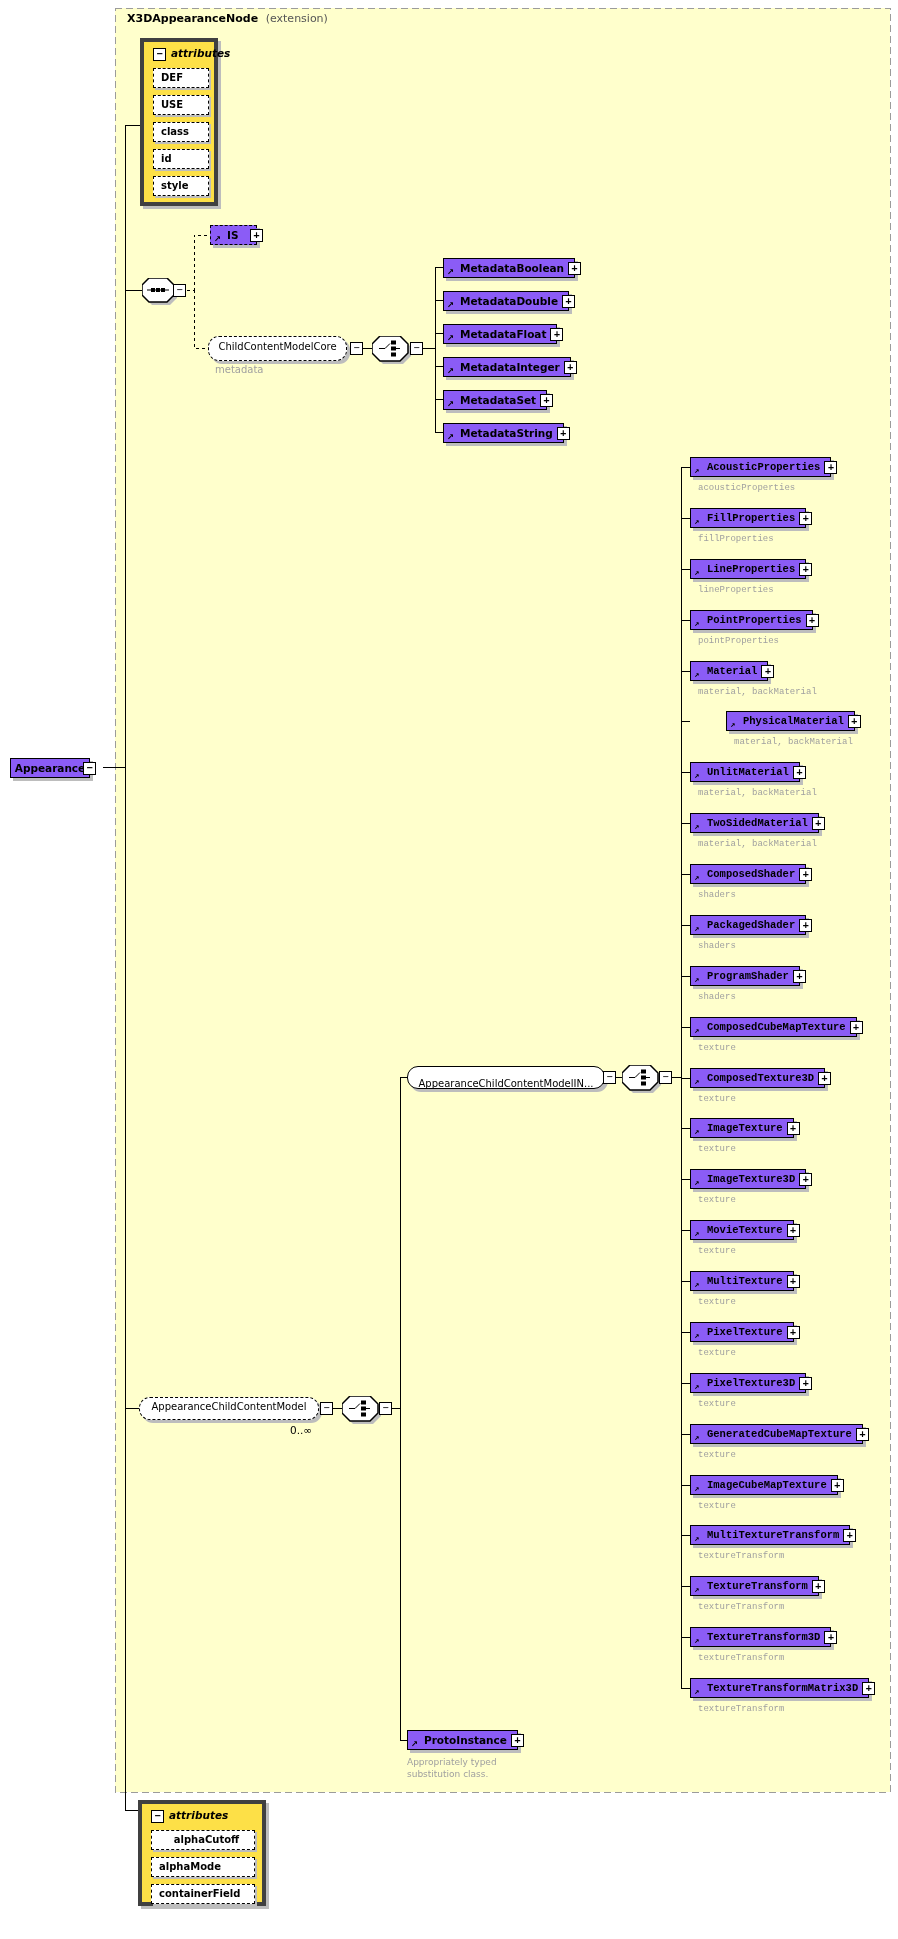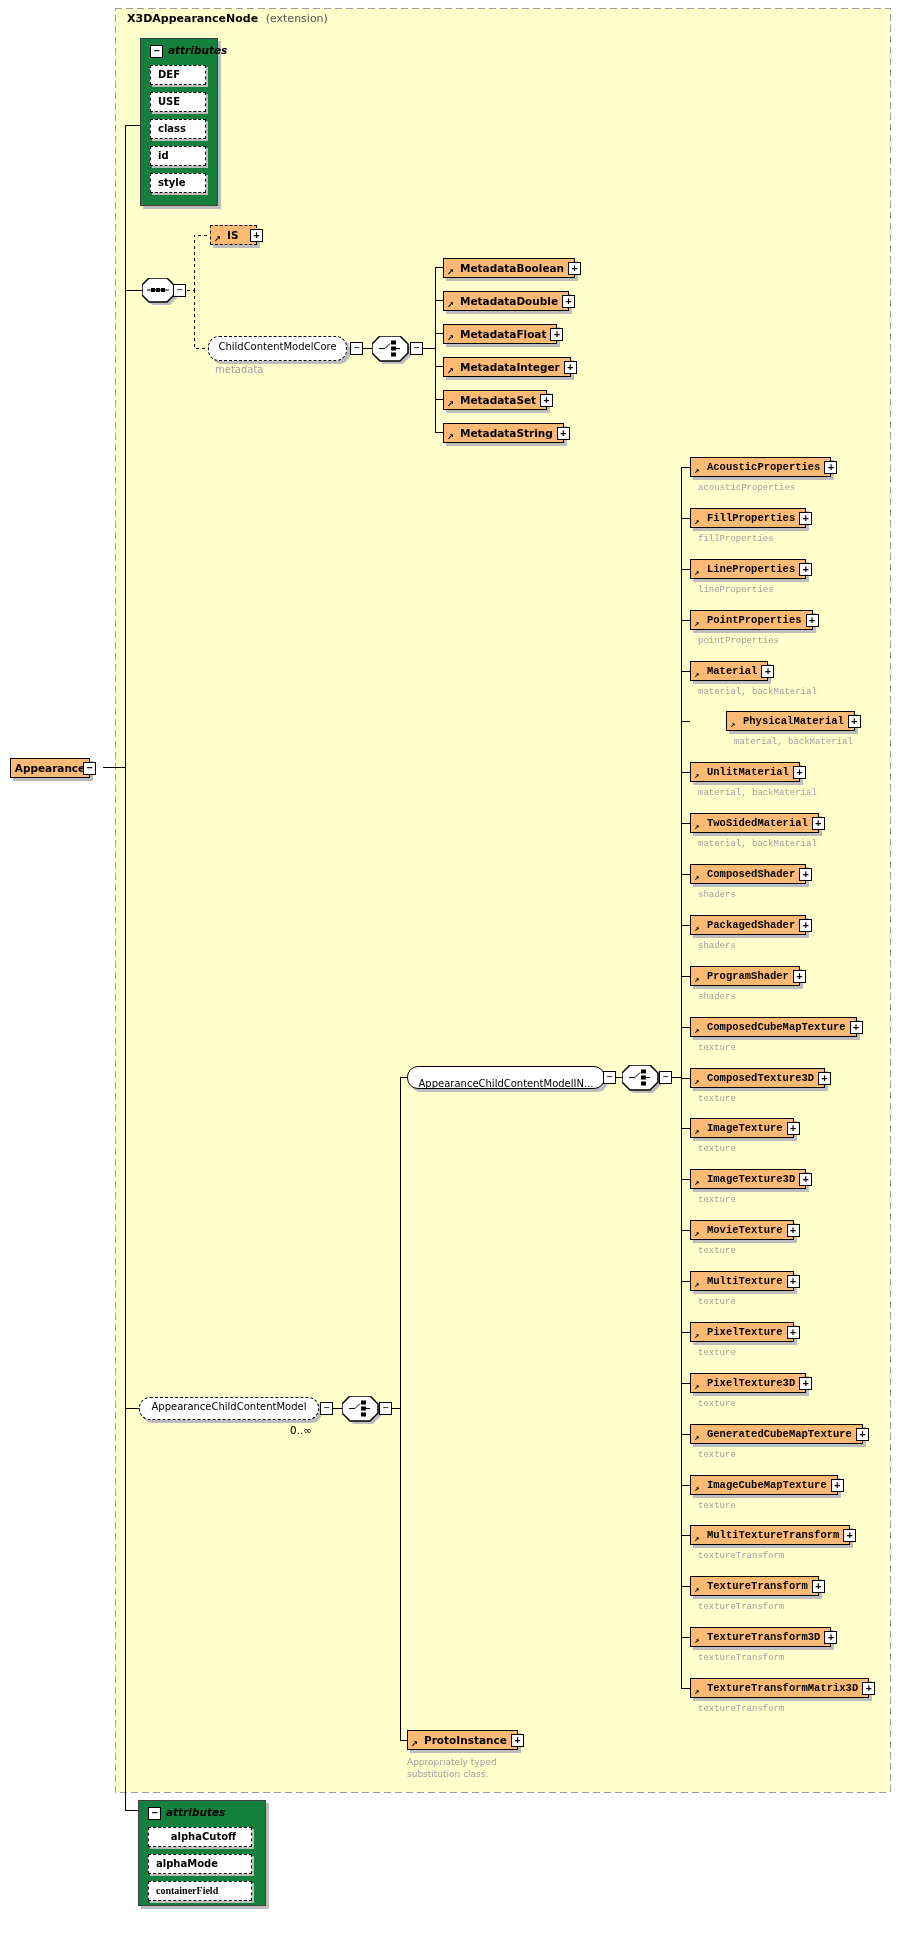--- a/index.html
+++ b/index.html
@@ -7,21 +7,21 @@
           font-family:"DejaVu Sans",sans-serif;}
   svg.wires{position:absolute;left:0;top:0;z-index:0;}
   .abs{position:absolute;z-index:2;}
 
   
   .frame-title{left:127px;top:12px;font-size:11px;color:#000;white-space:nowrap;}
   .frame-title .t{font-weight:bold;}
   .frame-title .s{font-weight:normal;color:#555;margin-left:4px;}
 
   
-  .el-box{position:relative;display:inline-block;background:#fdba74;border:1.5px solid #000;
+  .el-box{position:relative;display:inline-block;background:#8b5cf6;border:1.5px solid #000;
           box-shadow:3px 3px 0 0 #bdbdbd;font-size:10.5px;font-weight:bold;color:#000;
           line-height:16px;padding:1px 10px 1px 16px;white-space:nowrap;}
   .el-box.dashed{border:1px dashed #000;}
   .ref-arrow{position:absolute;left:3px;bottom:0px;font-size:8.5px;font-weight:bold;line-height:9px;}
   .ref-arrow::after{content:"\2197";}
 
   
   .xp{position:absolute;width:13px;height:13px;background:#fff;border:1px solid #000;
       box-sizing:border-box;text-align:center;font-size:10px;line-height:10px;
       font-family:"DejaVu Sans Mono",monospace;z-index:3;}
@@ -32,21 +32,21 @@
   
   .grp{position:absolute;z-index:2;background:#fff;border:1px solid #000;border-radius:11px;
        box-shadow:3px 3px 0 0 #bdbdbd;font-size:10px;color:#000;text-align:center;
        box-sizing:border-box;white-space:nowrap;overflow:hidden;padding-top:4px;}
   .grp.dashed{border-style:dashed;}
 
   
   .cap{position:absolute;z-index:2;font-size:10px;color:#a0a0a0;white-space:nowrap;}
 
   
-  .attr-panel{position:absolute;z-index:2;background:#15803d;border:1px solid #404040;
+  .attr-panel{position:absolute;z-index:2;background:#fde047;border:4px solid #404040;
               box-shadow:3px 3px 0 0 #bdbdbd;box-sizing:border-box;padding:5px 0 0 9px;}
   .attr-head{font-size:10.5px;font-style:italic;font-weight:bold;margin-bottom:7px;white-space:nowrap;}
   .attr-head .hx{position:static;display:inline-block;vertical-align:middle;margin-right:5px;}
   .attr-item{position:relative;background:#fff;border:1px dashed #000;box-shadow:2px 2px 0 0 #bdbdbd;
              font-size:10px;font-weight:bold;line-height:18px;padding-left:7px;margin-bottom:7px;
              box-sizing:border-box;height:20px;white-space:nowrap;}
 
   
   .md-row{position:absolute;left:443px;z-index:2;}
   .big-row{position:absolute;left:690px;z-index:2;font-family:Liberation Mono, monospace;}
@@ -553,19 +553,19 @@
     <div>
 
         <div class="attr-item" style="width:104px;text-align:center;">
           <span>alphaCutoff</span>
         </div>
 
         <div class="attr-item" style="width:104px;">
           <span>alphaMode</span>
         </div>
 
-        <div class="attr-item" style="width:104px;font-family:Liberation Serif, serif;">
+        <div class="attr-item" style="width:104px;">
           <span>containerField</span>
         </div>
       </div>
   </div>
 
 </div>
 
 </body></html>

